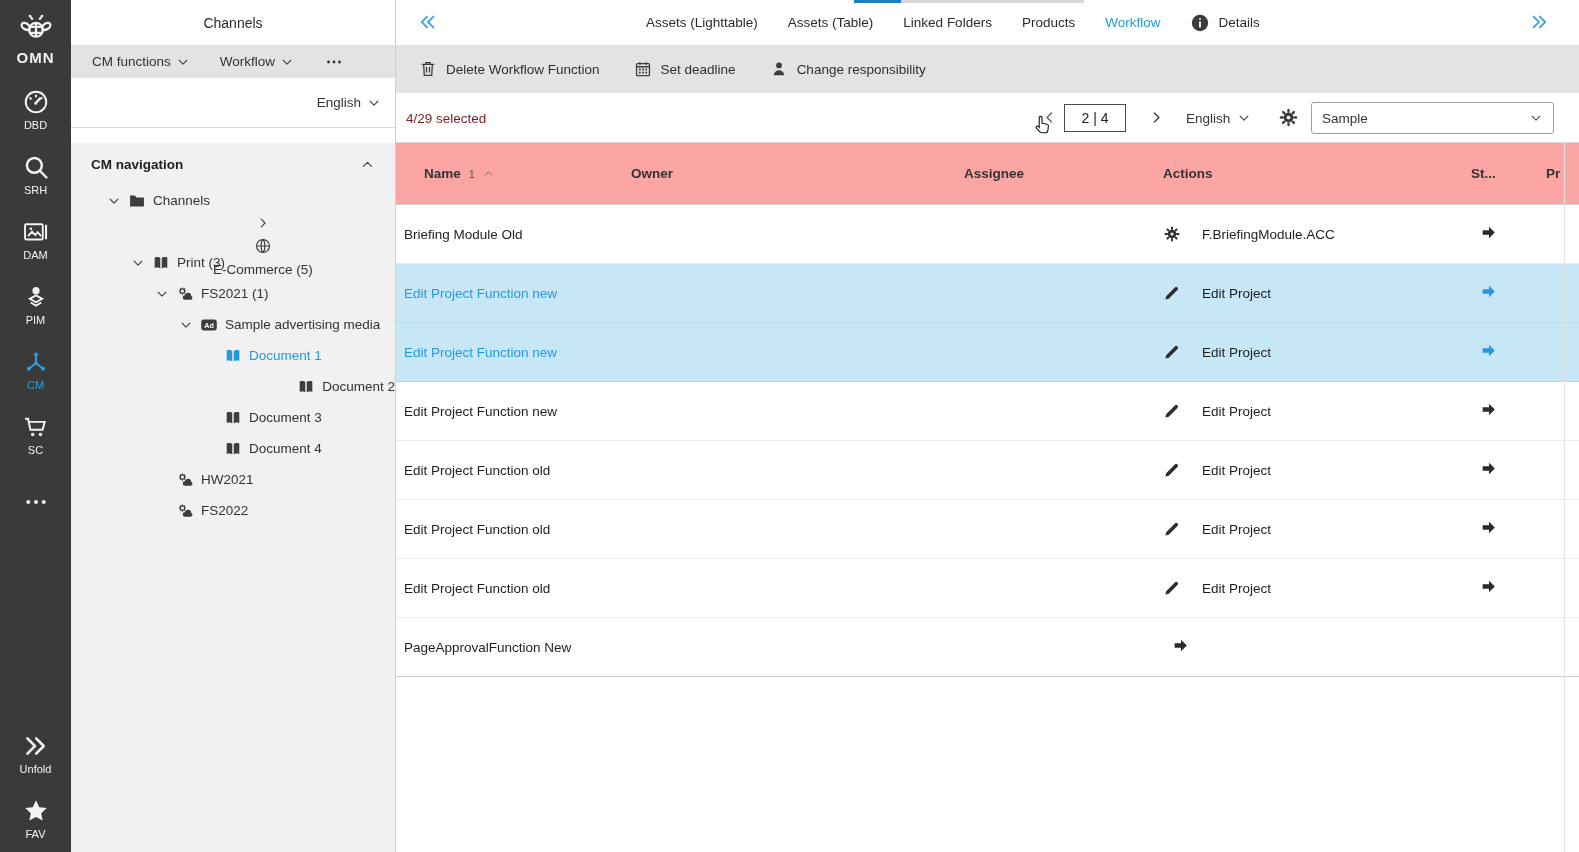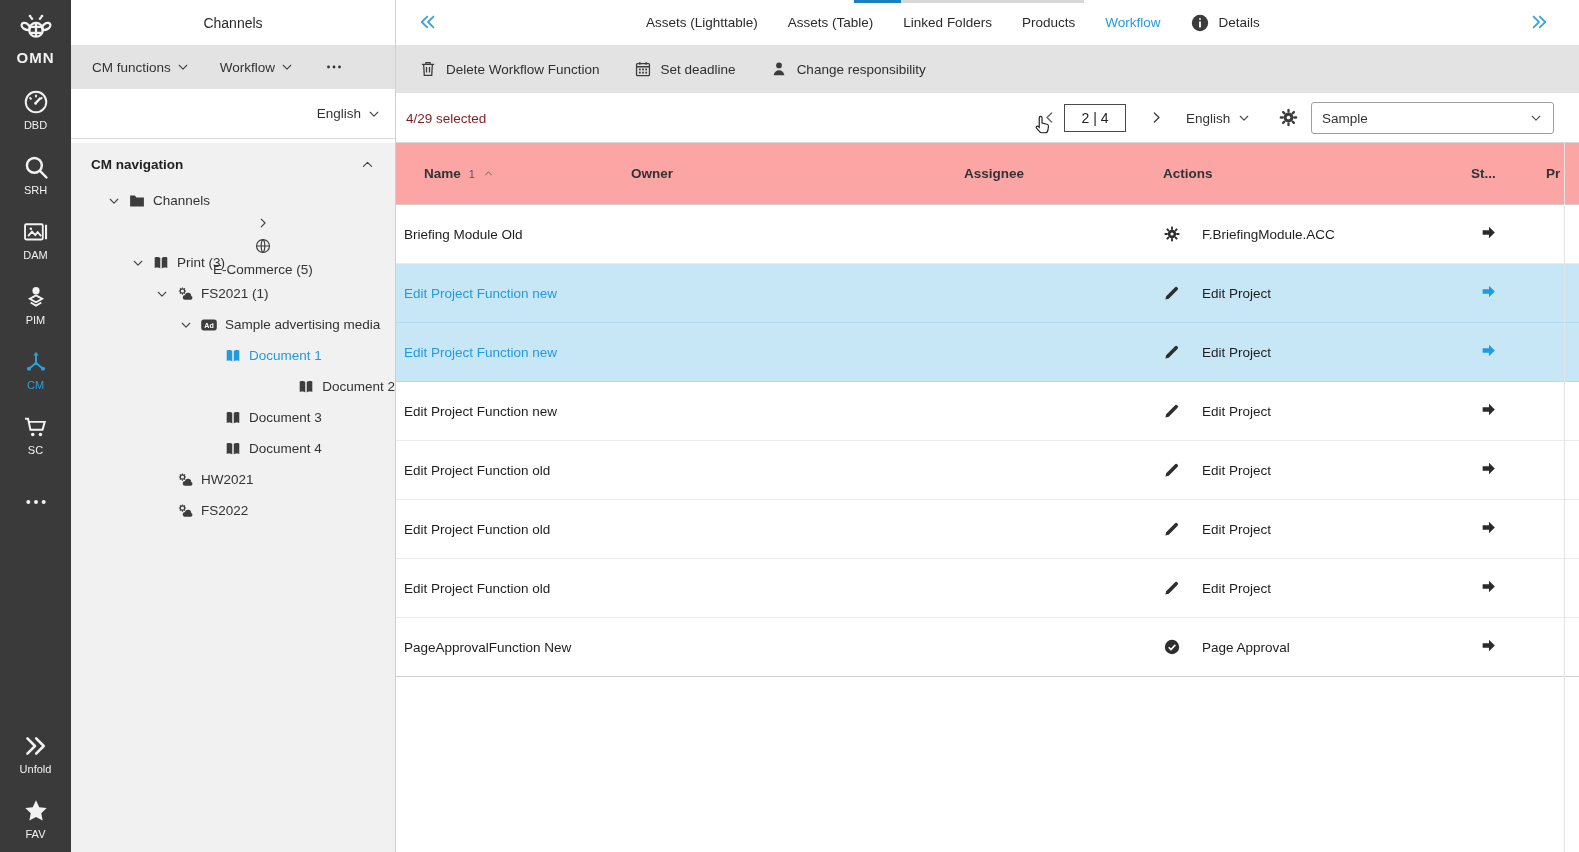--- a/index.html
+++ b/index.html
@@ -27,21 +27,21 @@
   .rail-item.no-label { margin-top:32px; }
   .rail-item.active { color:#2d9fd9; }
   .rail-item.active .rail-label { color:#2d9fd9; }
   .rail-spacer { flex:1; }
   .rail-item.fav { margin-bottom:12px; }
 
   
   .left-panel { position:absolute; left:71px; top:0; width:324px; height:852px; background:#fff; }
   .panel-title-bar { height:45px; display:flex; align-items:center; justify-content:center;
     font-size:14px; color:#2b2b2b; }
-  .panel-toolbar { height:44px; background:#e3e3e3; display:flex; align-items:center;
+  .panel-toolbar { height:33px; background:#e3e3e3; display:flex; align-items:center;
     gap:30px; padding-left:21px; color:#333; }
   .ptool-item { display:flex; align-items:center; gap:5px; cursor:pointer; }
   .chev-sm { width:14px; height:14px; color:#444; }
   .dots-icon { width:20px; height:20px; color:#333; }
   .lang-row { height:50px; background:#fff; border-bottom:1px solid #d9d9d9;
     display:flex; align-items:center; justify-content:flex-end; padding-right:14px; }
   .lang-inline { display:flex; align-items:center; gap:6px; cursor:pointer; color:#333; }
   .tree { position:absolute; left:0; right:0; top:143px; bottom:0; background:#f1f1f1; overflow:hidden; }
   .tree-header { height:42px; display:flex; align-items:center; padding:0 20px;
     font-weight:bold; color:#222; }
@@ -671,29 +671,20 @@
         </div>
         <div class="cell-st"><span class="icon"><svg viewBox="0 0 24 24" fill="currentColor">
               <path d="M12.6 4.8 20 12l-7.4 7.2v-4.4H4.6V9.2h8z"></path>
             </svg></span></div>
         <div></div>
       </div>
       <div class="trow tgrid">
         <div class="cell-name">PageApprovalFunction New</div>
         <div></div>
         <div></div>
-        <div class="cell-action">
-          <span class="icon action-icon">
-            <svg viewBox="0 0 24 24">
-              <circle cx="12" cy="12" r="9.6" fill="currentColor"></circle>
-              <path d="M7.6 12.4l3 3.1 5.8-6.3" fill="none" stroke="#ffffff" stroke-width="2.1"></path>
-            </svg>
-          </span>
-          <span>Page Approval</span>
-        </div>
         <div class="cell-st"><span class="icon"><svg viewBox="0 0 24 24" fill="currentColor">
               <path d="M12.6 4.8 20 12l-7.4 7.2v-4.4H4.6V9.2h8z"></path>
             </svg></span></div>
         <div></div>
       </div>
     </div>
   <div class="col-line"></div>
 </div>
 
 <div class="cursor">

